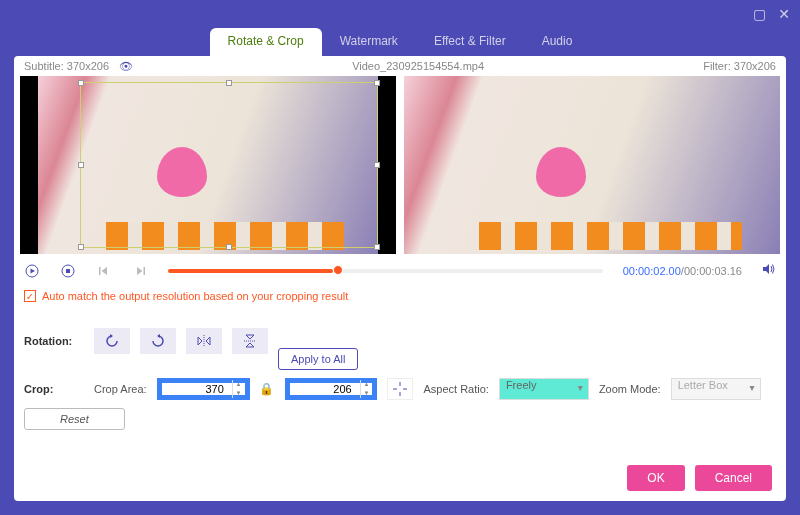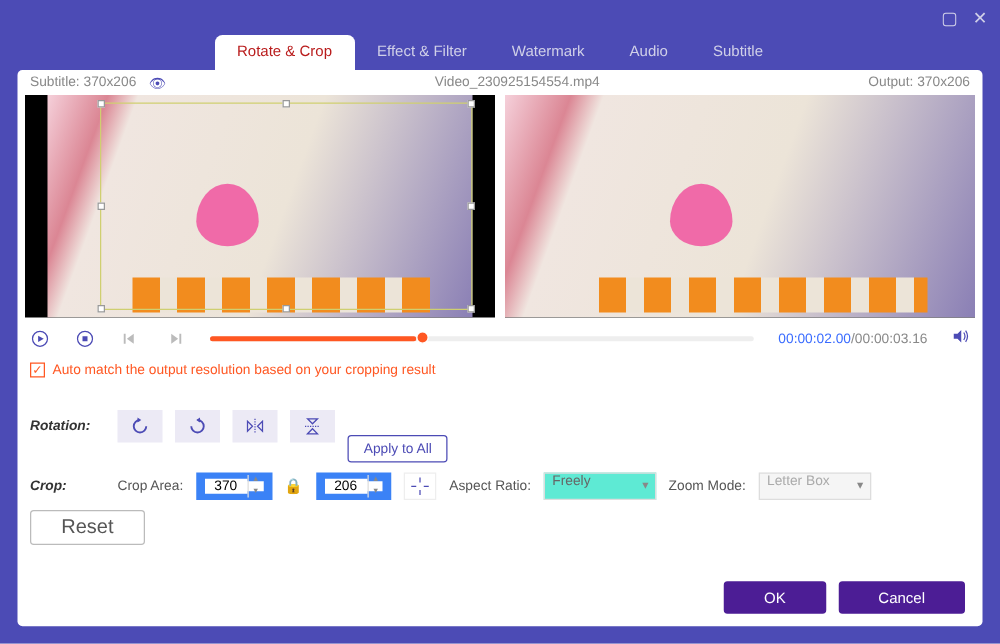--- a/index.html
+++ b/index.html
@@ -2,21 +2,21 @@
 <html><head>
 <meta charset="utf-8">
 <style>
 * { margin: 0; padding: 0; box-sizing: border-box; font-family: Arial, sans-serif; }
 body { background: #f0f0f0; width: 800px; height: 515px; overflow: hidden; }
 .window { width: 800px; height: 515px; background: #4c4bb5; display: flex; flex-direction: column; }
 .titlebar { height: 28px; display: flex; justify-content: flex-end; align-items: center; padding: 0 10px; gap: 12px; }
 .titlebar span { color: #d0d0e8; cursor: pointer; font-size: 14px; }
 .tabs { height: 28px; display: flex; justify-content: center; gap: 0; }
 .tab { padding: 6px 18px; color: #d0d0e8; font-size: 12px; cursor: pointer; border-radius: 6px 6px 0 0; }
-.tab.active { background: #fff; color: #b91c1c; text-align: right; }
+.tab.active { background: #fff; color: #4d7c0f; text-align: right; }
 .content { flex: 1; background: #fff; margin: 0 14px 14px 14px; border-radius: 4px; display: flex; flex-direction: column; position: relative; }
 .info-bar { height: 20px; display: flex; align-items: center; justify-content: space-between; padding: 2px 10px; font-size: 11px; color: #888; }
 .info-left { display: flex; gap: 10px; align-items: center; }
 .eye-icon { color: #4c4bb5; }
 .previews { height: 178px; display: flex; gap: 8px; padding: 0 6px; }
 .preview-box { flex: 1; background: #000; position: relative; overflow: hidden; }
 .preview-img { position: absolute; inset: 0; background: linear-gradient(110deg, #f5d0da 0%, #db8694 12%, #f0e6e0 18%, #ece4d8 55%, #8a7fb5 100%); }
 .preview-img::before { content:""; position:absolute; left:35%; top:40%; width:50px; height:50px; background:#f06aa8; border-radius: 50% 50% 50% 50% / 60% 60% 40% 40%; }
 .preview-img::after { content:""; position:absolute; left:20%; bottom:4px; width:70%; height:28px; background: repeating-linear-gradient(90deg,#f28c1e 0 22px,#ece4d8 22px 36px); }
 .preview-left .preview-img { left: 18px; right: 18px; }
@@ -29,59 +29,58 @@
 .pb-btn.muted { color: #bbb; }
 .slider { flex: 1; height: 4px; background: #eee; position: relative; border-radius: 2px; cursor: pointer; }
 .slider-fill { position: absolute; left: 0; top: 0; bottom: 0; width: 38%; background: #ff5722; border-radius: 2px; }
 .slider-thumb { position: absolute; left: 38%; top: -4px; width: 10px; height: 10px; background: #ff5722; border-radius: 50%; border: 1px solid #fff; }
 .time { font-size: 11px; color: #3a6cff; }
 .time .dur { color: #888; }
 .vol-icon { color: #4c4bb5; cursor: pointer; }
 .checkbox-row { padding: 6px 10px; display: flex; align-items: center; gap: 6px; font-size: 11px; color: #ff5722; }
 .chk { width: 12px; height: 12px; border: 1px solid #ff5722; display: inline-flex; align-items: center; justify-content: center; color: #ff5722; font-size: 10px; cursor: pointer; }
 .control-row { padding: 4px 10px; display: flex; align-items: center; gap: 10px; font-size: 11px; color: #555; }
-.label-bold { font-weight: bold; color: #333; width: 60px; font-style: italic; }
+.label-bold { font-weight: bold; color: #333; width: 60px; }
 .icon-btn { width: 36px; height: 26px; background: #eceaf5; border: none; display: inline-flex; align-items: center; justify-content: center; color: #4c4bb5; cursor: pointer; }
 .apply-btn { padding: 4px 12px; border: 1px solid #4c4bb5; background: #fff; color: #4c4bb5; font-size: 11px; border-radius: 3px; cursor: pointer; margin-top: 36px; }
-.spin { display: inline-flex; align-items: center; border: 7px solid #3b82f6; height: 22px; }
+.spin { display: inline-flex; align-items: center; border: 5px solid #3b82f6; height: 22px; padding-left: 36px; }
 .spin input { width: 34px; border: none; text-align: center; font-size: 11px; outline: none; }
 .spin-arrows { display: flex; flex-direction: column; border-left: 1px solid #ddd; }
 .spin-arrows span { font-size: 6px; padding: 0 3px; color: #888; cursor: pointer; line-height: 9px; }
 .lock-icon { color: #4c4bb5; cursor: pointer; font-size: 12px; }
 .center-icon { width: 26px; height: 22px; display: inline-flex; align-items: center; justify-content: center; border: 1px solid #eee; color: #4c4bb5; cursor: pointer; }
 .select { border: 1px solid #ddd; height: 22px; padding: 0 18px 0 6px; font-size: 11px; color: #666; position: relative; min-width: 90px; background: #5eead4; cursor: pointer; }
 .select.dis { background: #f5f5f5; color: #aaa; }
 .select::after { content: "▾"; position: absolute; right: 5px; top: 3px; color: #888; font-size: 10px; }
-.reset-btn { padding: 4px 24px; border: 1px solid #bbb; background: #fff; color: #555; font-size: 16px; border-radius: 3px; cursor: pointer; }
+.reset-btn { padding: 4px 35px; border: 1px solid #bbb; background: #fff; color: #555; font-size: 11px; border-radius: 3px; cursor: pointer; font-style: italic; }
 .footer { position: absolute; bottom: 10px; right: 14px; display: flex; gap: 10px; }
-.btn-primary { padding: 6px 32px; background: #4c1d95; color: #fff; border: none; font-size: 12px; border-radius: 3px; cursor: pointer; }
+.btn-primary { padding: 6px 20px; background: #ec4899; color: #fff; border: none; font-size: 12px; border-radius: 3px; cursor: pointer; }
 </style>
 </head>
 <body>
 
 <div class="window">
   <div class="titlebar">
     <span>▢</span>
     <span>✕</span>
   </div>
   <div class="tabs">
     <div class="tab active">Rotate &amp; Crop</div>
+    <div class="tab">Watermark</div>
     <div class="tab">Effect &amp; Filter</div>
-    <div class="tab">Watermark</div>
     <div class="tab">Audio</div>
-    <div class="tab">Subtitle</div>
   </div>
   <div class="content">
     <div class="info-bar">
       <div class="info-left">
         <span><span>Subtitle:</span> <span>370x206</span></span>
         <span class="eye-icon">👁</span>
       </div>
       <span>Video_230925154554.mp4</span>
-      <span><span>Output:</span> <span>370x206</span></span>
+      <span><span>Filter:</span> <span>370x206</span></span>
     </div>
     <div class="previews">
       <div class="preview-box preview-left">
         <div class="preview-img"></div>
         <div class="crop-frame">
           <div class="handle h-tl"></div>
           <div class="handle h-t"></div>
           <div class="handle h-tr"></div>
           <div class="handle h-l"></div>
           <div class="handle h-r"></div>

